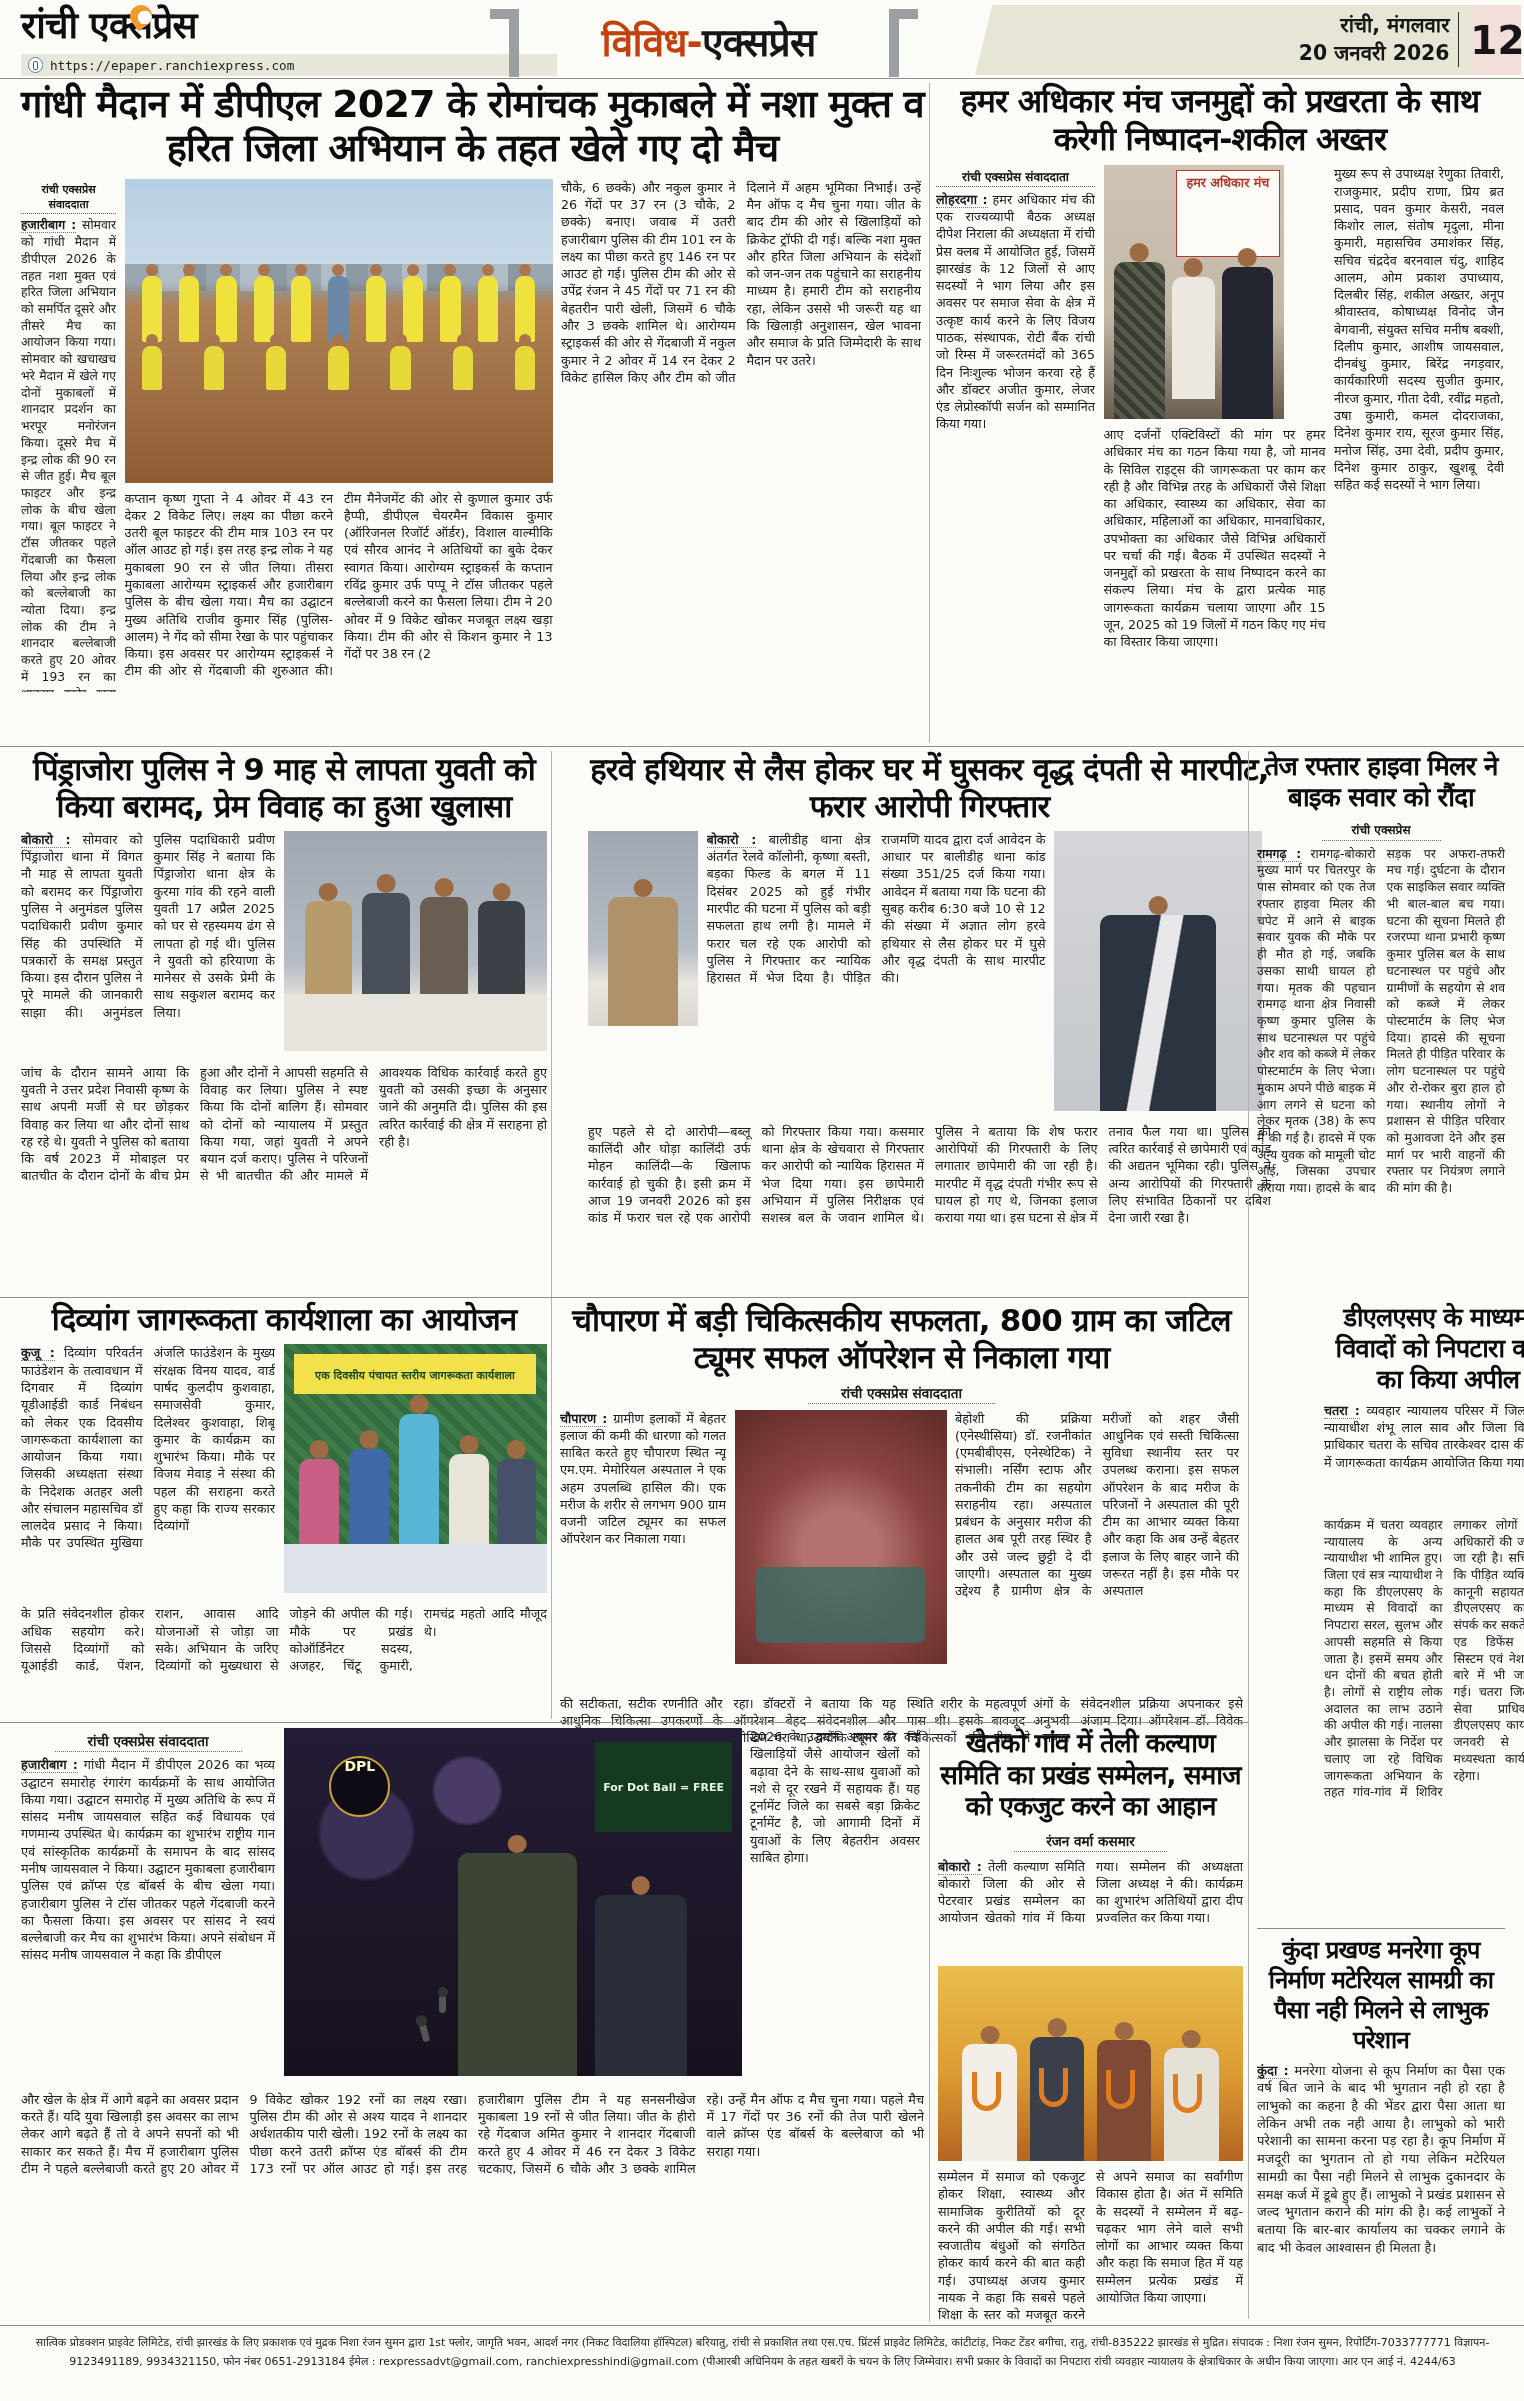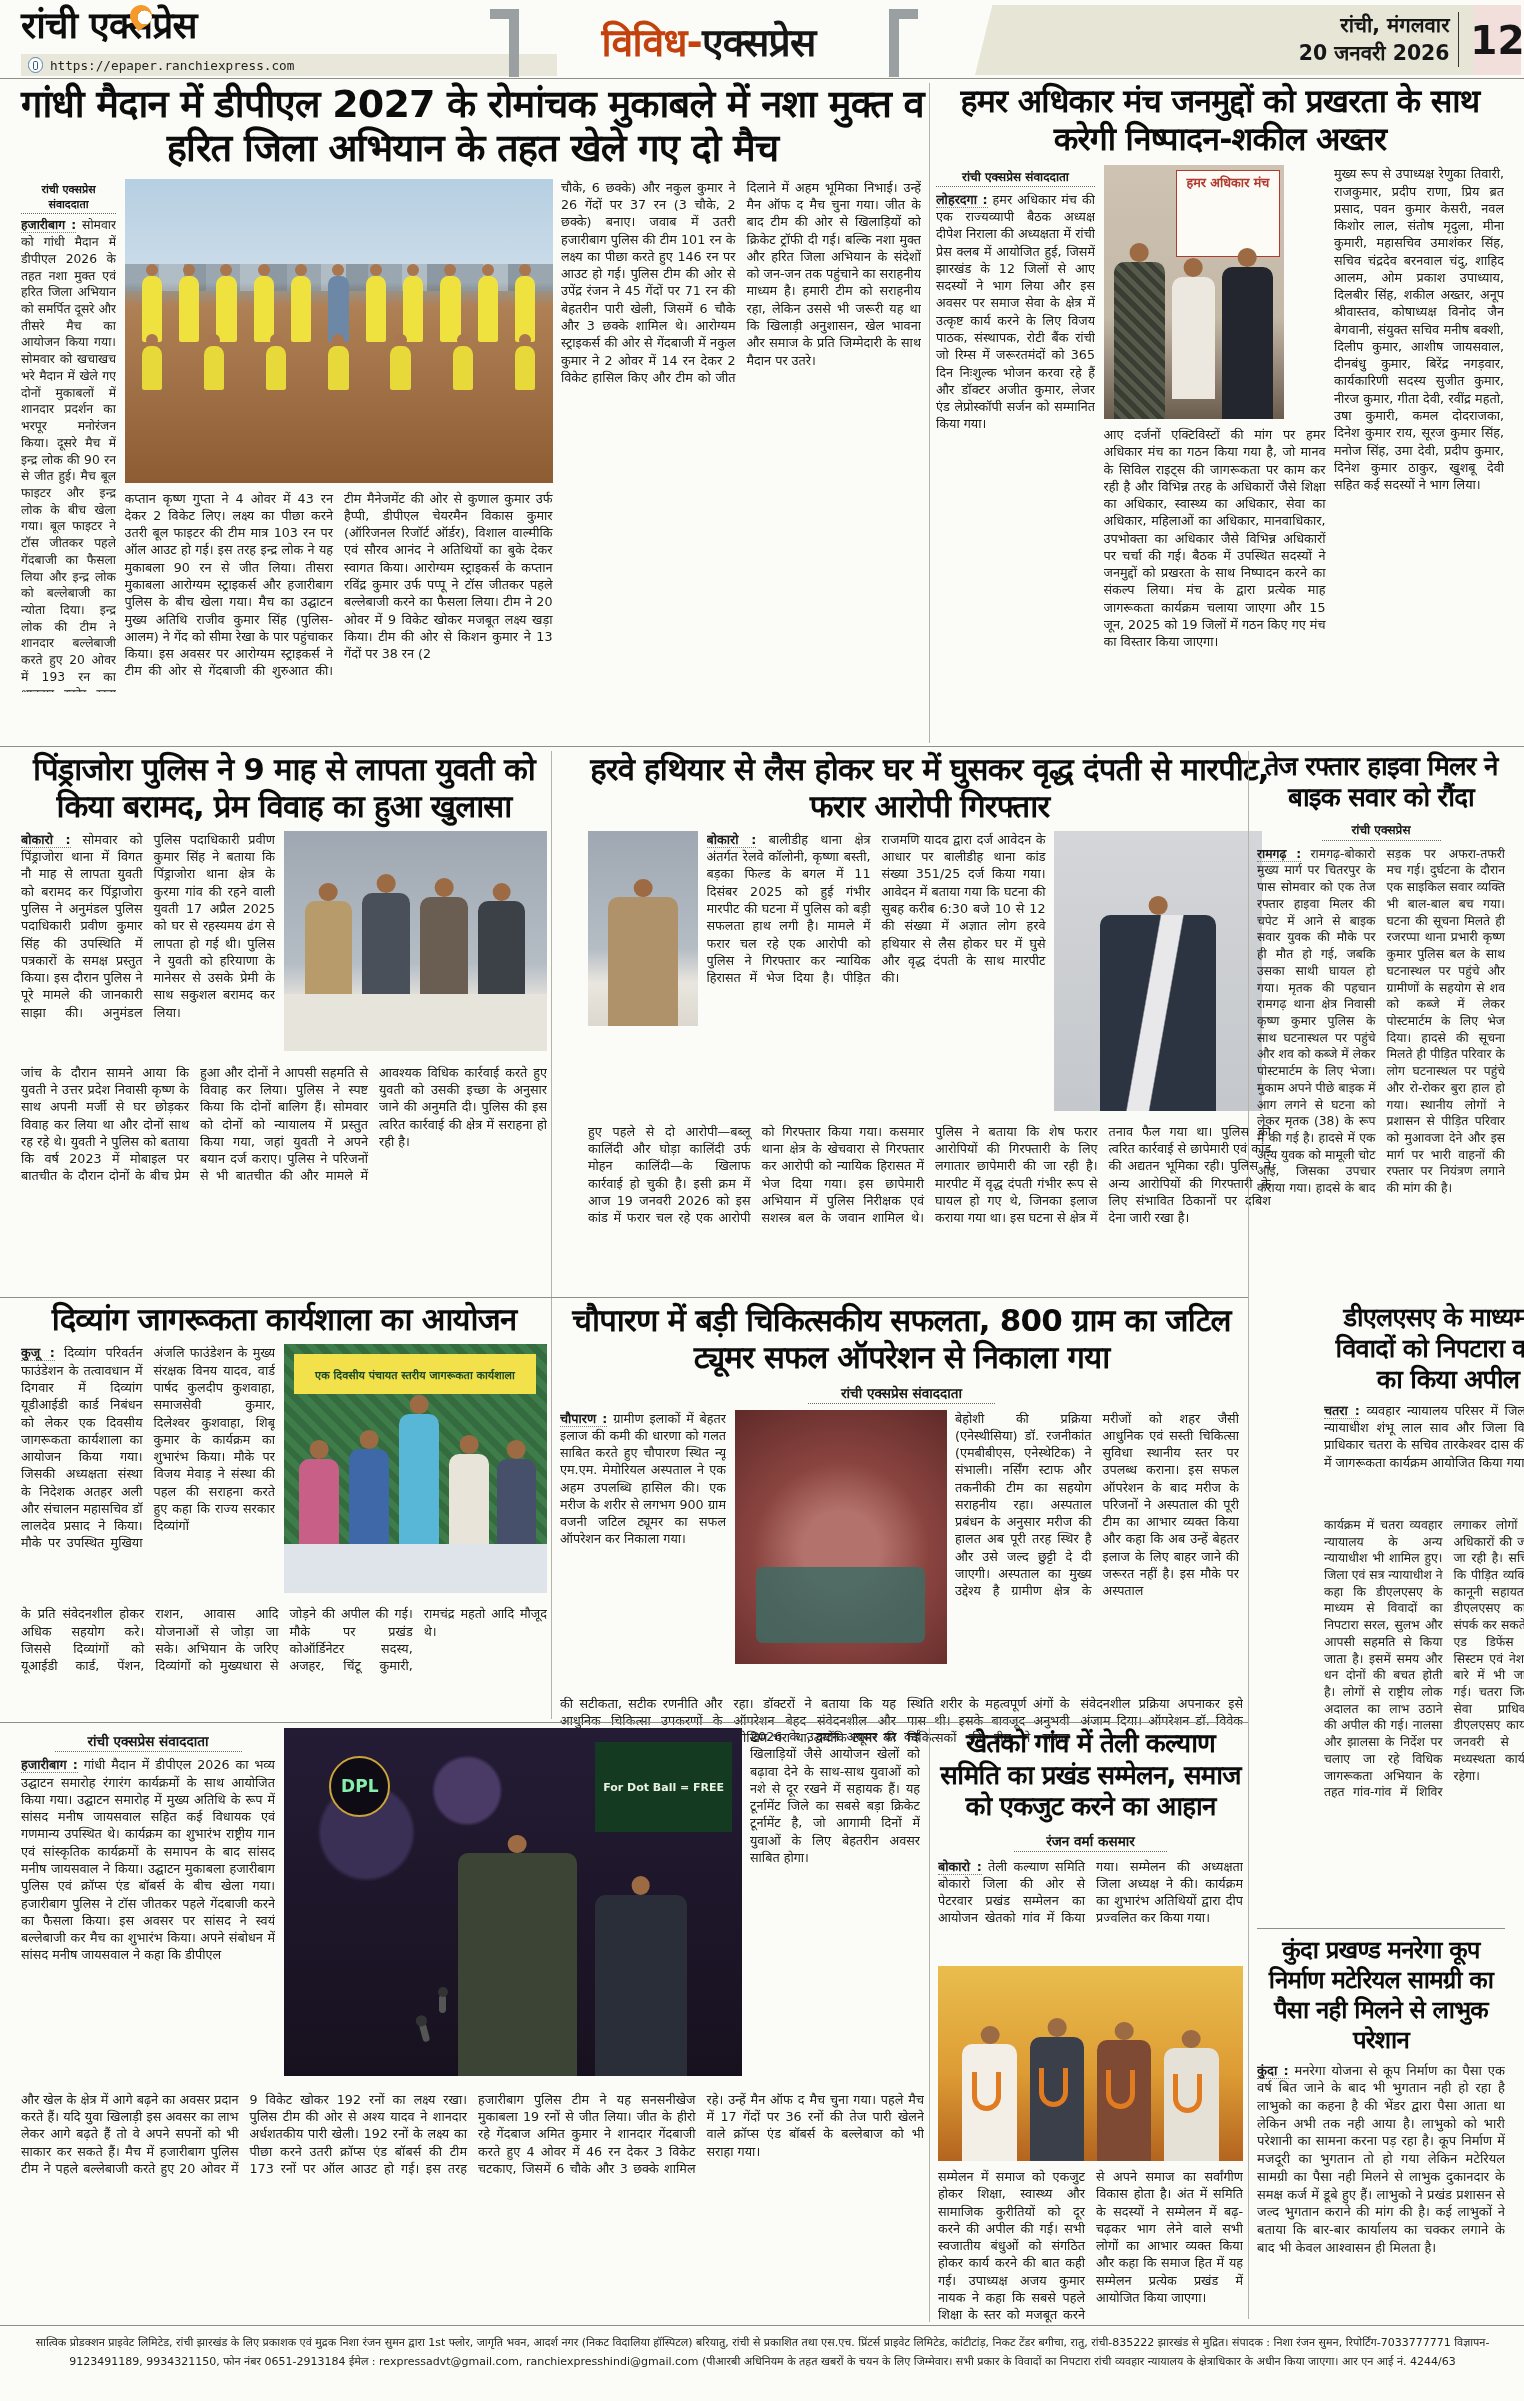--- a/index.html
+++ b/index.html
@@ -53,21 +53,21 @@
   .fig::before { content:""; position:absolute; left:50%; top:-18.7px; transform:translateX(-50%); width:18.7px; height:18.7px; border-radius:50%; background:#9c6b44; }
   .ph-press { background:linear-gradient(180deg,#9fa8b2 0%,#b4bcc4 60%,#e9e6df 78%,#dcd8cf 100%); }
   .ph-arrest { background:linear-gradient(180deg,#d4d6d9 0%,#c4c7cb 100%); }
   .ph-green { background:repeating-linear-gradient(45deg,#3e7c49 0 6.8px,#346b3f 6.8px 13.6px); }
   .ph-green .ban { position:absolute; left:4%; top:4%; width:92%; height:16%; background:#f3e14c; color:#184a22; font-weight:bold; font-size:11px; display:flex; align-items:center; justify-content:center; text-align:center; }
   .ph-green .table { position:absolute; left:0; bottom:0; width:100%; height:20%; background:#dfe3ea; }
   .ph-ot { background:radial-gradient(circle at 50% 55%, #b4726d 0 22%, #8a4440 50%, #5f2a28 100%); }
   .ph-ot .sheet { position:absolute; left:10%; bottom:8%; width:80%; height:30%; background:#3f6b63; border-radius:6.8px; opacity:.85; }
   .ph-dpl { background:radial-gradient(circle at 18% 30%, #3a2f55 0 10%, transparent 11%) ,radial-gradient(circle at 40% 18%, #4a3a66 0 8%, transparent 9%), linear-gradient(180deg,#241c35 0%,#17111f 100%); }
   .ph-dpl .board { position:absolute; right:2%; top:4%; width:30%; height:26%; background:#143a22; color:#e8f3e6; font-weight:bold; font-size:11px; display:flex; align-items:center; justify-content:center; text-align:center; padding:0; }
-  .ph-dpl .logo-circle { position:absolute; left:10%; top:8%; width:61px; height:61px; border-radius:50%; background:#0e0b14; border:2.5px solid #caa43a; color:#86efac; font-weight:bold; font-size:17px; display:flex; align-items:center; justify-content:center; }
+  .ph-dpl .logo-circle { position:absolute; left:10%; top:8%; width:61px; height:61px; border-radius:50%; background:#0e0b14; border:2.5px solid #caa43a; color:#fef9c3; font-weight:bold; font-size:14px; display:flex; align-items:flex-start; justify-content:center; }
   .ph-teli { background:linear-gradient(180deg,#e9bd4e 0%,#dd9c34 55%,#b4641f 100%); }
   .garland { position:absolute; width:29px; height:39px; border:5.1px solid #e07b1f; border-top:none; border-radius:0 0 17px 17px; }
   .mic { position:absolute; width:6.8px; height:18.7px; background:#555; border-radius:3.4px; }
   .mic::before { content:""; position:absolute; left:-1.7px; top:-7.6px; width:10.2px; height:10.2px; border-radius:50%; background:#333; }
 
   
   .footer { position:absolute; left:34px; top:2334px; width:1457px; text-align:center; font-size:11px; line-height:1.7; color:#222; }
 </style>
 </head>
 <body>

